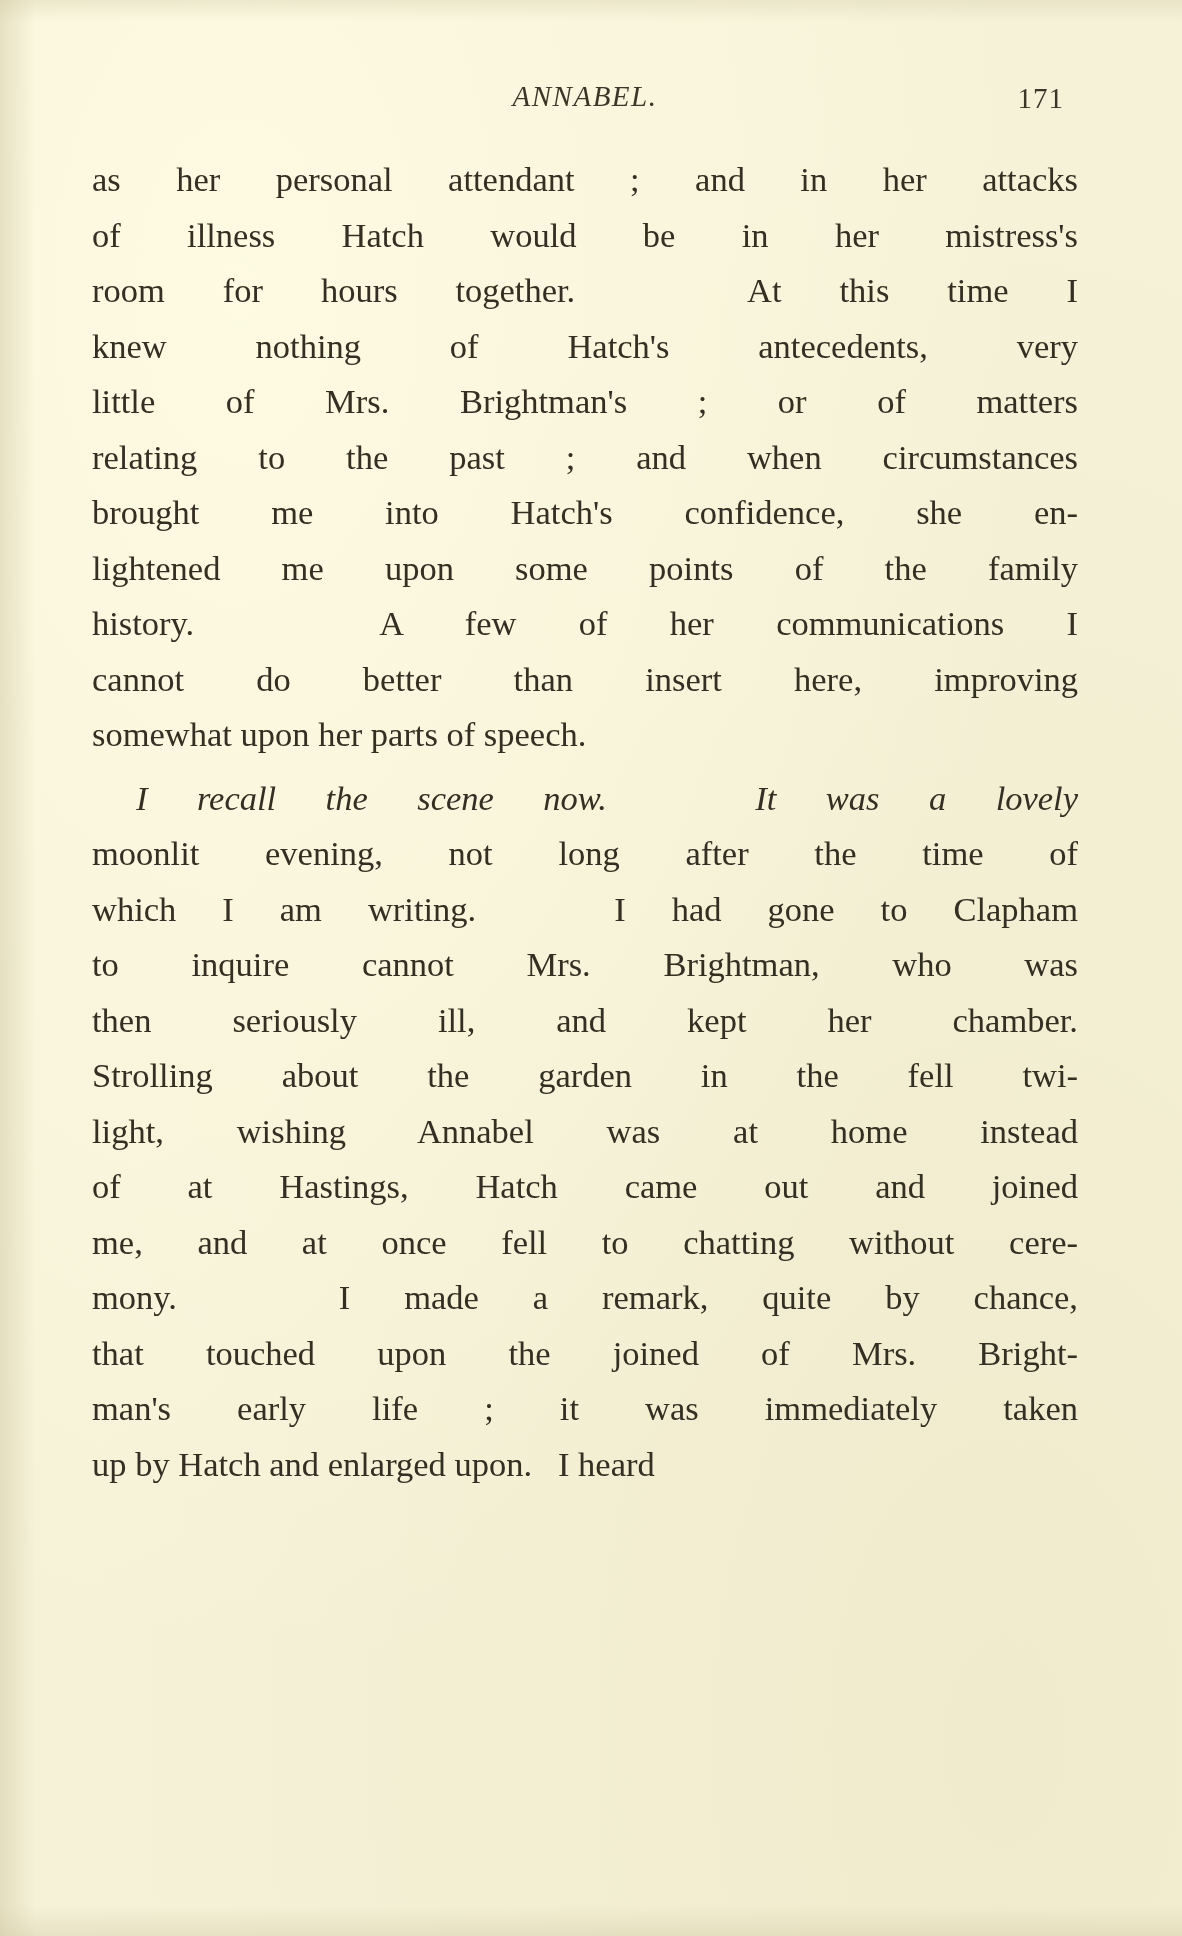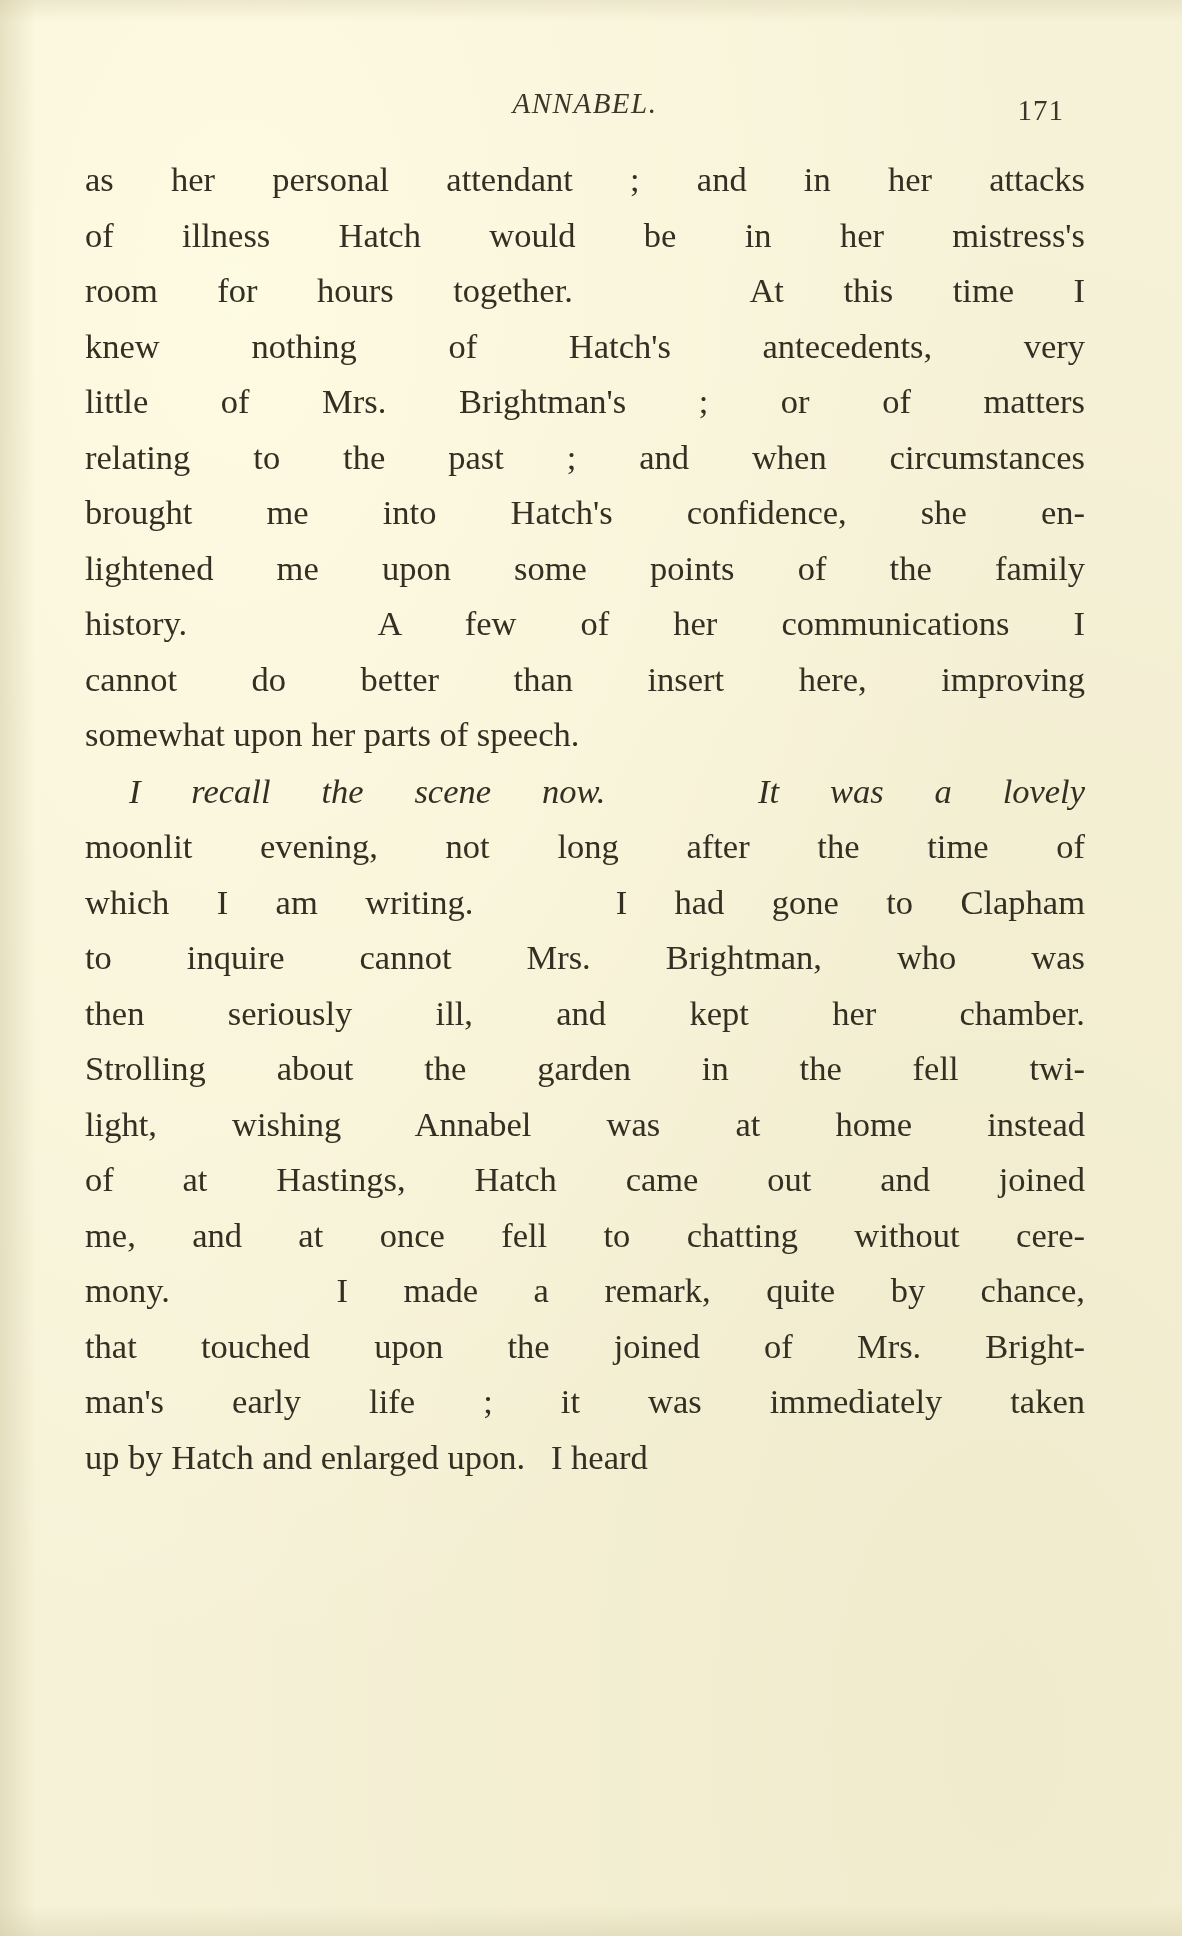--- a/index.html
+++ b/index.html
@@ -26,53 +26,52 @@
     position: absolute;
     left: 0;
     top: 0;
     right: 0;
     bottom: 0;
     padding: 80px 96px 40px 84px;
     box-sizing: border-box;
   }
   .running-head {
     display: flex;
-    align-items: center;
+    align-items: flex-start;
     justify-content: center;
     position: relative;
     height: 46px;
     margin-bottom: 26px;
   }
   .running-title {
     font-family: "Liberation Serif", serif;
     font-style: italic;
     font-size: 29px;
     letter-spacing: 1.5px;
     color: #3a3628;
   }
   .folio {
     position: absolute;
     right: 22px;
     top: 2px;
     font-family: "Liberation Serif", serif;
     font-size: 29px;
     letter-spacing: 1px;
     color: #3a3628;
-    margin-top: 12px;
   }
   .body-text {
     font-family: "Liberation Serif", serif;
     font-size: 34.5px;
     line-height: 55.5px;
     color: #332f22;
     text-align: justify;
     text-justify: inter-word;
   }
   .para {
-    margin: 1px;
+    margin: 8px;
   }
   .para + .para {
     margin-top: 0;
   }
   
   .line {
     display: block;
     text-align: justify;
     text-align-last: justify;
     white-space: pre-wrap;

